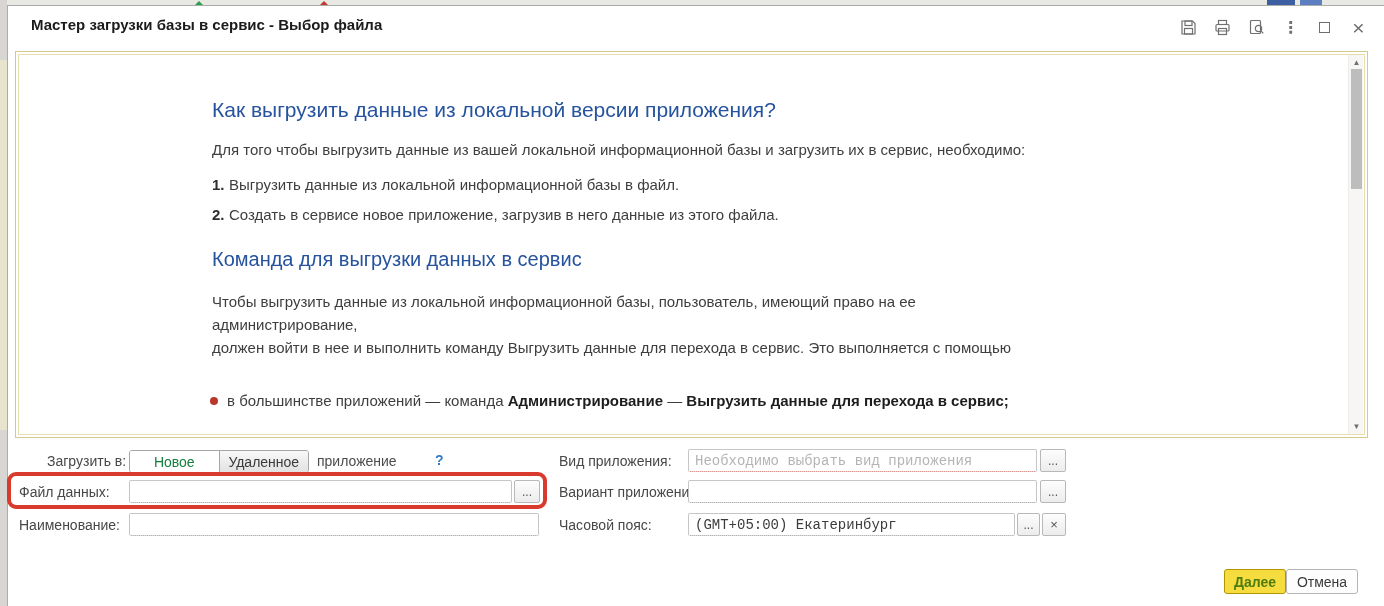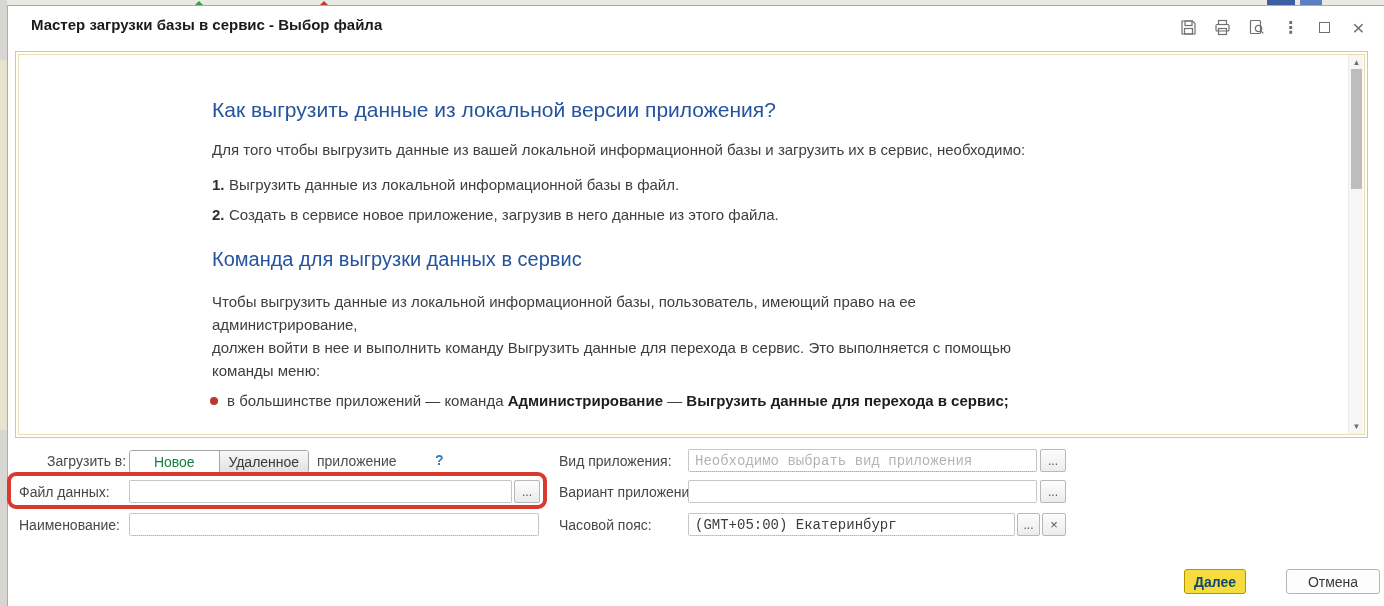--- a/index.html
+++ b/index.html
@@ -68,23 +68,23 @@
   .toggle-btn { flex:1; display:flex; align-items:center; justify-content:center; font-size:14px; cursor:pointer; }
   .toggle-new { background:#fff; color:#15803d; border-right:1px solid #a6a6a6; }
   .toggle-remote { background:linear-gradient(#f8f8f8,#e2e2e2); color:#3a3a3a; }
   .suffix-app { position:absolute; left:309px; top:15px; color:#4c4c4c; }
   .help-q { position:absolute; left:427px; top:14px; color:#2f7cc4; font-weight:700; cursor:pointer; }
 
   .red-highlight { position:absolute; left:-1px; top:34px; width:540px; height:37px;
     border:4px solid #d83a2d; border-radius:9px; pointer-events:none; }
 
   
-  .btn-next { position:absolute; left:1176px; top:563px; width:62px; height:25px; background:#f6dc3e;
-    border:1px solid #b29600; border-radius:3px; font-family:inherit; font-size:14px; font-weight:700; color:#0c4a6e; cursor:pointer; }
-  .btn-cancel { position:absolute; left:1278px; top:563px; width:94px; height:25px; background:#fdfdfd;
+  .btn-next { position:absolute; left:1216px; top:563px; width:62px; height:25px; background:#f6dc3e;
+    border:1px solid #b29600; border-radius:3px; font-family:inherit; font-size:14px; font-weight:700; color:#4d7c0f; cursor:pointer; }
+  .btn-cancel { position:absolute; left:1278px; top:563px; width:72px; height:25px; background:#fdfdfd;
     border:1px solid #b5b5b5; border-radius:3px; font-family:inherit; font-size:14px; color:#3a3a3a; cursor:pointer; }
 </style>
 </head>
 <body>
 
 <div class="screen">
 
   <div class="bg-top">
     <div class="frag-green"></div>
     <div class="frag-red"></div>
@@ -142,21 +142,20 @@
           <span class="num">2.</span>
           <span>Создать в сервисе новое приложение, загрузив в него данные из этого файла.</span>
         </div>
 
         <div class="h2">Команда для выгрузки данных в сервис</div>
 
         <div class="p2">
           <div>Чтобы выгрузить данные из локальной информационной базы, пользователь, имеющий право на ее</div>
           <div>администрирование,</div>
           <div>должен войти в нее и выполнить команду Выгрузить данные для перехода в сервис. Это выполняется с помощью</div>
-          <div>команды меню:</div>
         </div>
 
         <div class="bullets">
             <div class="bullet-item">
               <span class="bullet-dot"></span>
               <span><span>в большинстве приложений — команда </span><b>Администрирование</b><span> — </span><b>Выгрузить данные для перехода в сервис;</b></span>
             </div>
           </div>
       </div>
 

